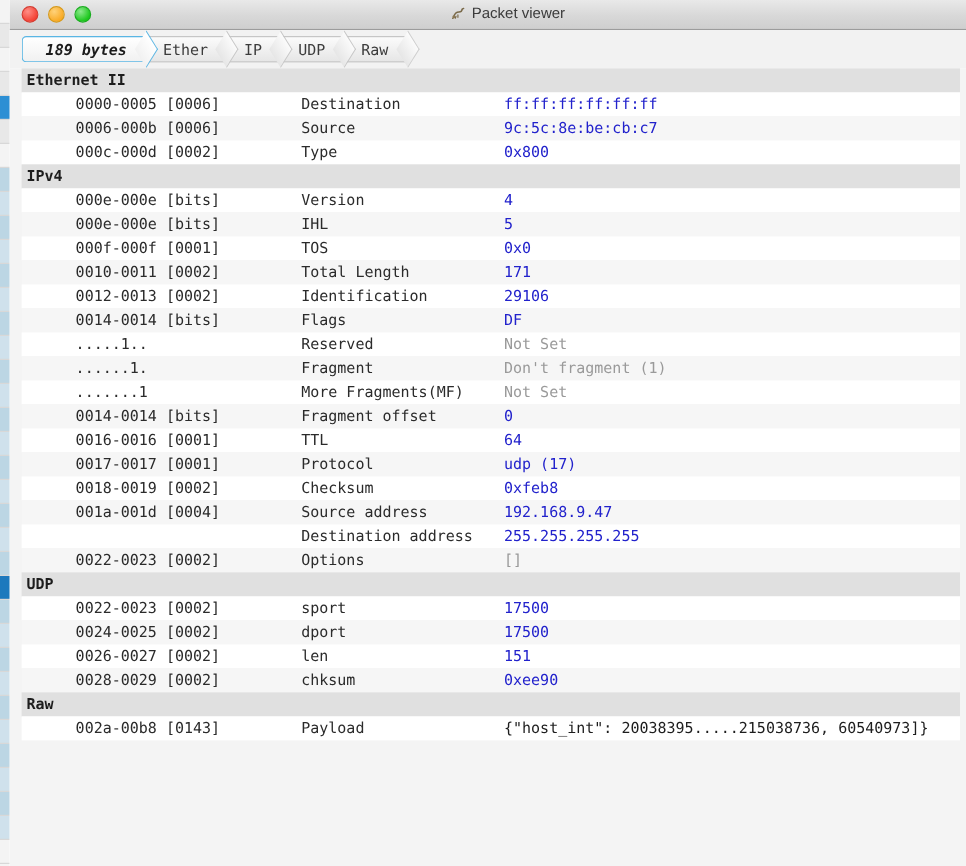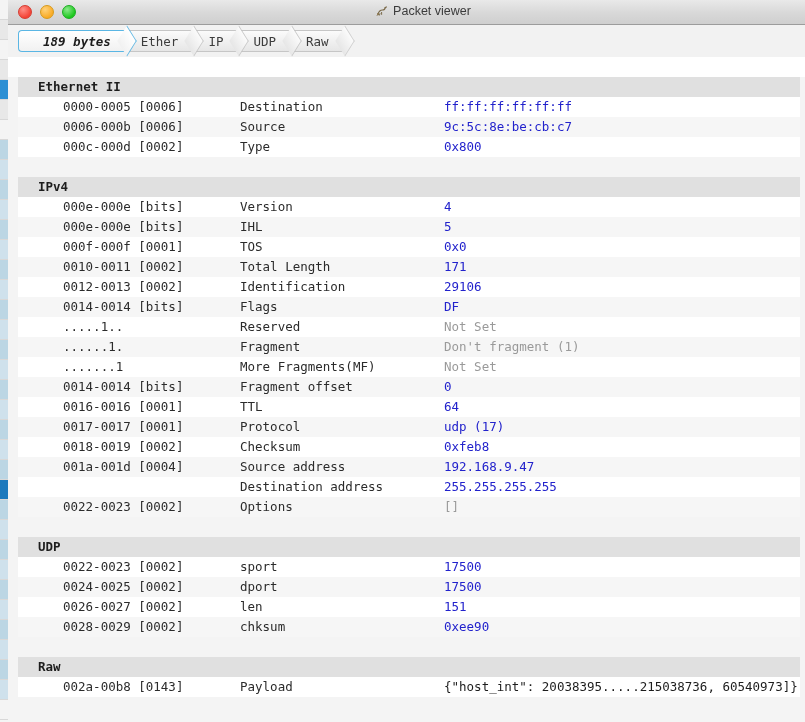--- a/index.html
+++ b/index.html
@@ -143,21 +143,21 @@
   }
   .crumb.first {
     border-left: 1px solid #5ab6e4;
     border-top-color: #5ab6e4;
     border-bottom-color: #5ab6e4;
     border-radius: 4px 0 0 4px;
     background: linear-gradient(to bottom, #ffffff, #f1f1f1);
     font-style: italic;
     font-weight: bold;
     color: #1c1c1c;
-    padding-left: 24px;
+    padding-left: 19px;
     z-index: 3;
   }
   .crumb.first::after {
     border-top-color: #5ab6e4;
     border-right-color: #5ab6e4;
     background: linear-gradient(to bottom, #ffffff, #f1f1f1);
   }
   .crumb.last::after {
     border-top-color: #cdcdcd;
     border-right-color: #cdcdcd;
@@ -179,37 +179,36 @@
     background: #ffffff;
     width: 782px;
     box-sizing: border-box;
     white-space: nowrap;
   }
   .prow.odd     { background: #f6f6f6; }
   .prow.section {
     background: #e0e0e0;
     font-weight: bold;
     color: #1d1d1d;
-    padding-left: 20px;
-    margin-top: 20px;
+    padding-left: 4px;
   }
   .prow .offset {
     position: absolute;
     left: 45px;
     color: #2b2b2b;
   }
   .prow .fname {
     position: absolute;
-    left: 222px;
+    left: 233px;
     color: #2b2b2b;
     text-align: right;
   }
   .prow .fval {
     position: absolute;
-    left: 426px;
+    left: 402px;
     color: #2222cc;
   }
   .prow .fval.muted { color: #9a9a9a; }
   .prow .fval.plain { color: #1d1d1d; }
   #table-filler {
     background: #f4f4f4;
     width: 782px;
   }
 </style>
 </head>

